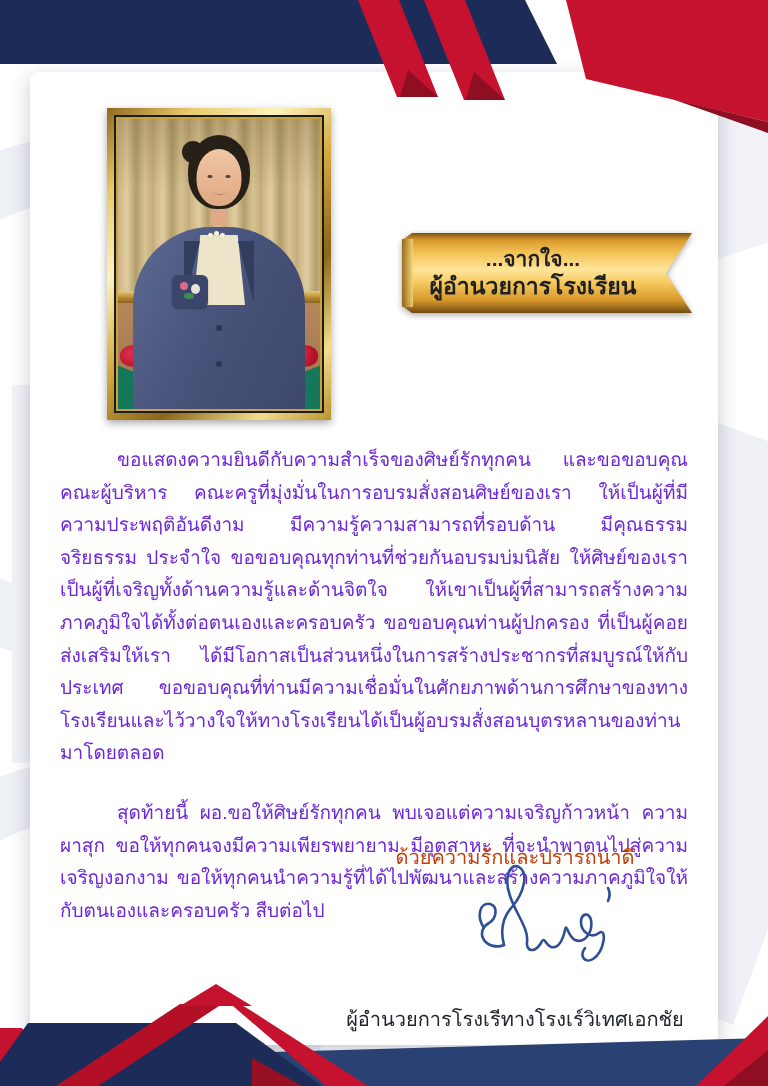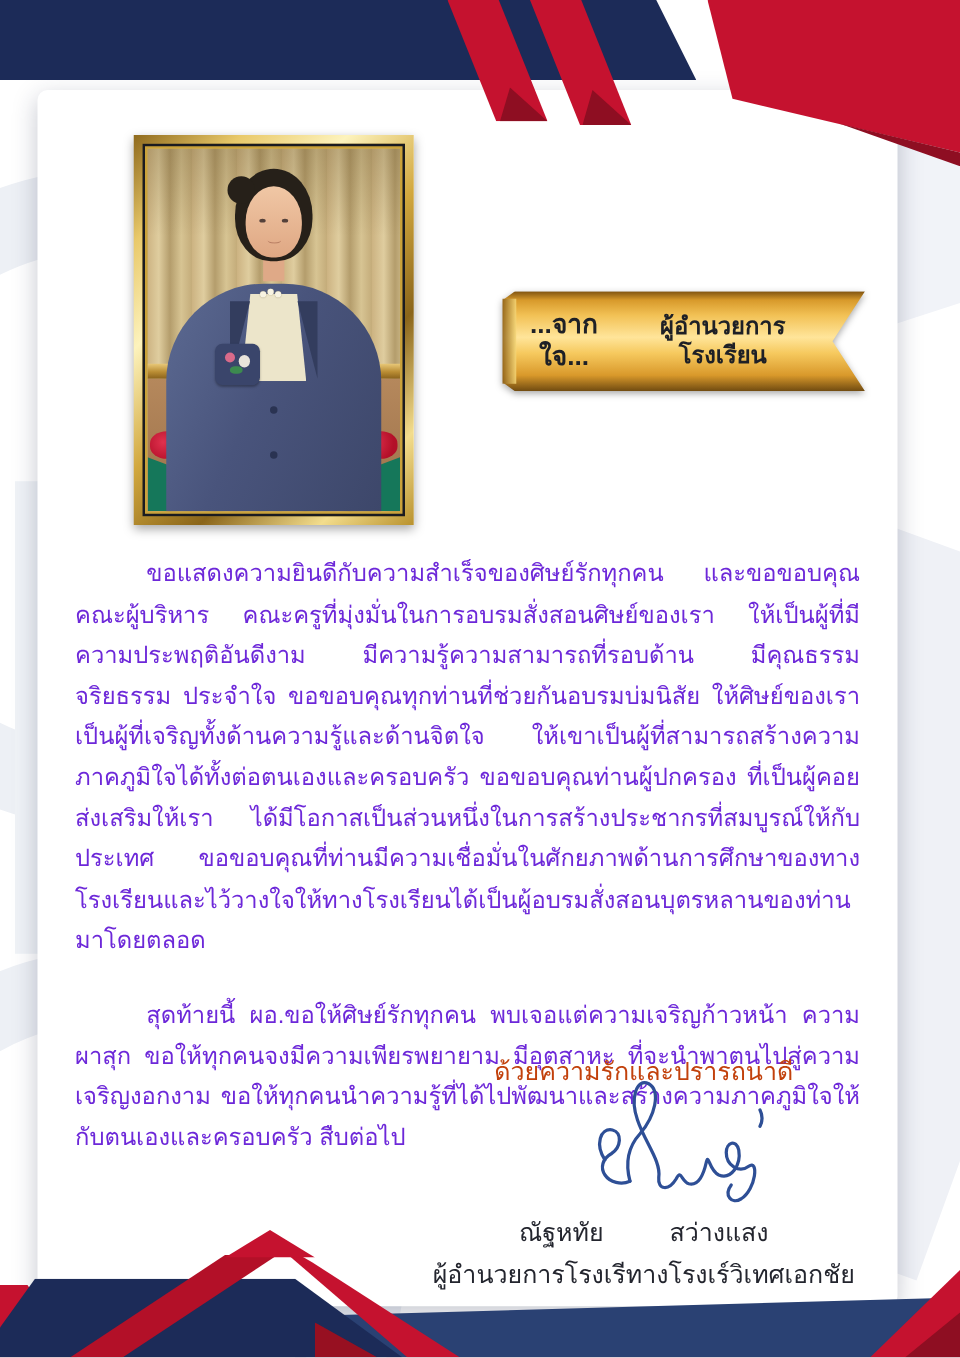--- a/index.html
+++ b/index.html
@@ -58,24 +58,24 @@
   .photo .badge .dot{position:absolute;border-radius:50%;}
   .photo .btn{position:absolute;left:50%;transform:translateX(-50%);width:6px;height:6px;border-radius:50%;background:#2a3352;}
 
   
   .ribbon{position:absolute;left:372px;top:161px;width:290px;height:80px;filter:drop-shadow(0 2px 3px rgba(0,0,0,.35));}
   .ribbon-shape{position:absolute;inset:0;
     clip-path:polygon(10px 0,100% 0,calc(100% - 26px) 50%,100% 100%,10px 100%,0 91%,0 9%);
     background:linear-gradient(180deg,#7e5210 0%,#d89a2b 9%,#f2c155 24%,#ffe59a 46%,#f6c95e 62%,#d9992b 84%,#6f4a10 100%);}
   .ribbon-fold{position:absolute;left:0;top:6px;bottom:6px;width:11px;
     background:linear-gradient(90deg,#8a5c14,#f6d879);opacity:.85;}
-  .ribbon-text{position:absolute;inset:0;padding:6px 32px 6px 4px;display:flex;flex-direction:row;
+  .ribbon-text{position:absolute;inset:0;padding:6px 32px 6px 4px;display:flex;flex-direction:column;
     justify-content:center;align-items:center;text-align:center;color:#1e2026;font-weight:700;line-height:1.22;}
   .ribbon-line1{font-size:21px;}
-  .ribbon-line2{font-size:19px;}
+  .ribbon-line2{font-size:23px;}
 
   
   .body-text{position:absolute;left:30px;top:372px;width:628px;font-size:19px;line-height:32.6px;
     color:#6d28d9;text-align:justify;font-weight:500;}
   .body-text p{margin:0;text-indent:57px;}
   .body-text p + p{margin-top:27px;}
   .closing{position:absolute;left:285px;top:769px;width:400px;text-align:center;font-size:20px;color:#c2410c;font-weight:500;}
   .signature{position:absolute;left:388px;top:790px;width:210px;height:110px;}
   .signer-name{position:absolute;left:285px;top:898px;width:400px;text-align:center;font-size:20px;
     color:#23252e;font-weight:500;word-spacing:12px;white-space:pre-wrap;}
@@ -168,21 +168,20 @@
     <div class="closing">ด้วยความรักและปรารถนาดี</div>
 
     <svg class="signature" viewBox="0 0 210 110">
       <g fill="none" stroke="#2e4f96" stroke-width="2.6" stroke-linecap="round" stroke-linejoin="round">
         <path d="M 66 66 C 58 54 62 40 72 42 C 80 44 79 56 71 61 C 64 65 62 72 66 78 C 70 84 79 86 86 83"></path>
         <path d="M 86 83 C 82 68 84 56 94 45 C 106 31 111 11 101 5 C 91 0 86 17 92 34 C 98 52 111 67 109 80 C 108 90 117 91 123 81 C 127 73 127 83 133 85 C 141 87 145 77 147 68 C 149 60 149 74 157 78 C 167 82 175 70 173 58 C 171 49 163 52 163 60 C 163 70 173 77 181 71 C 189 65 187 89 175 97 C 167 102 161 94 167 86"></path>
         <path d="M 190 26 C 192 30 192 35 190 39"></path>
       </g>
     </svg>
 
-    <div class="signer-name">ณัฐหทัย   สว่างแสง</div>
     <div class="signer-title">ผู้อำนวยการโรงเรีทางโรงเร์วิเทศเอกชัย</div>
   </div>
 
   <div class="decor">
     <div class="shape top-navy"></div>
     <div class="shape top-stripe1"></div>
     <div class="shape top-stripe1-fold"></div>
     <div class="shape top-stripe2"></div>
     <div class="shape top-stripe2-fold"></div>
     <div class="shape top-red-big"></div>

